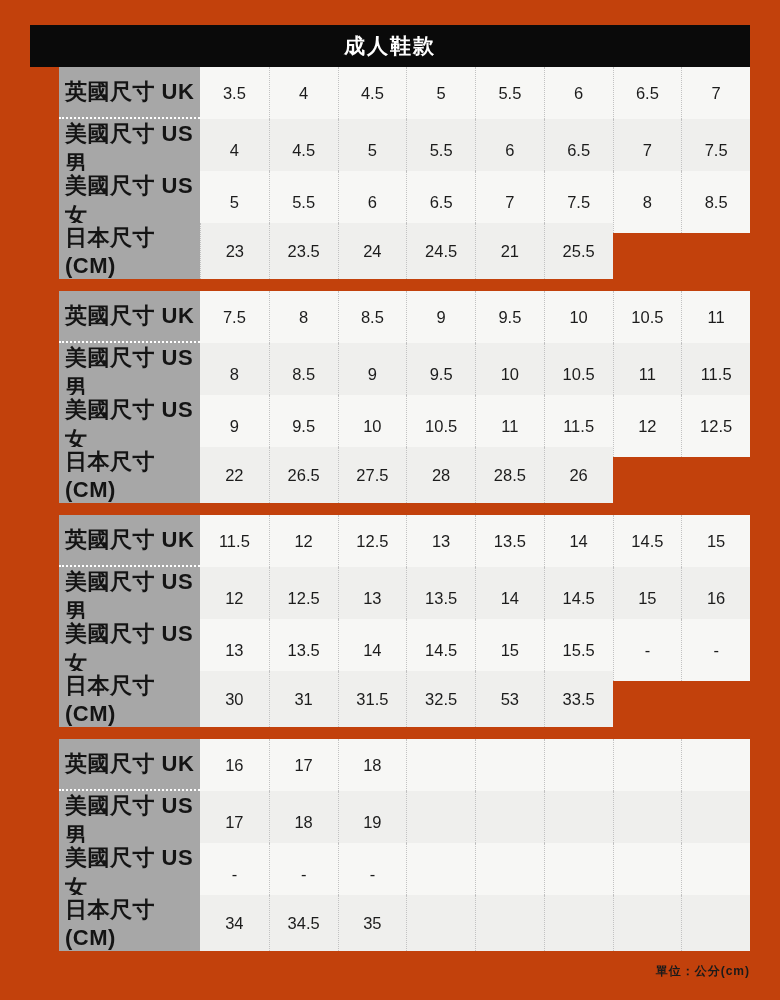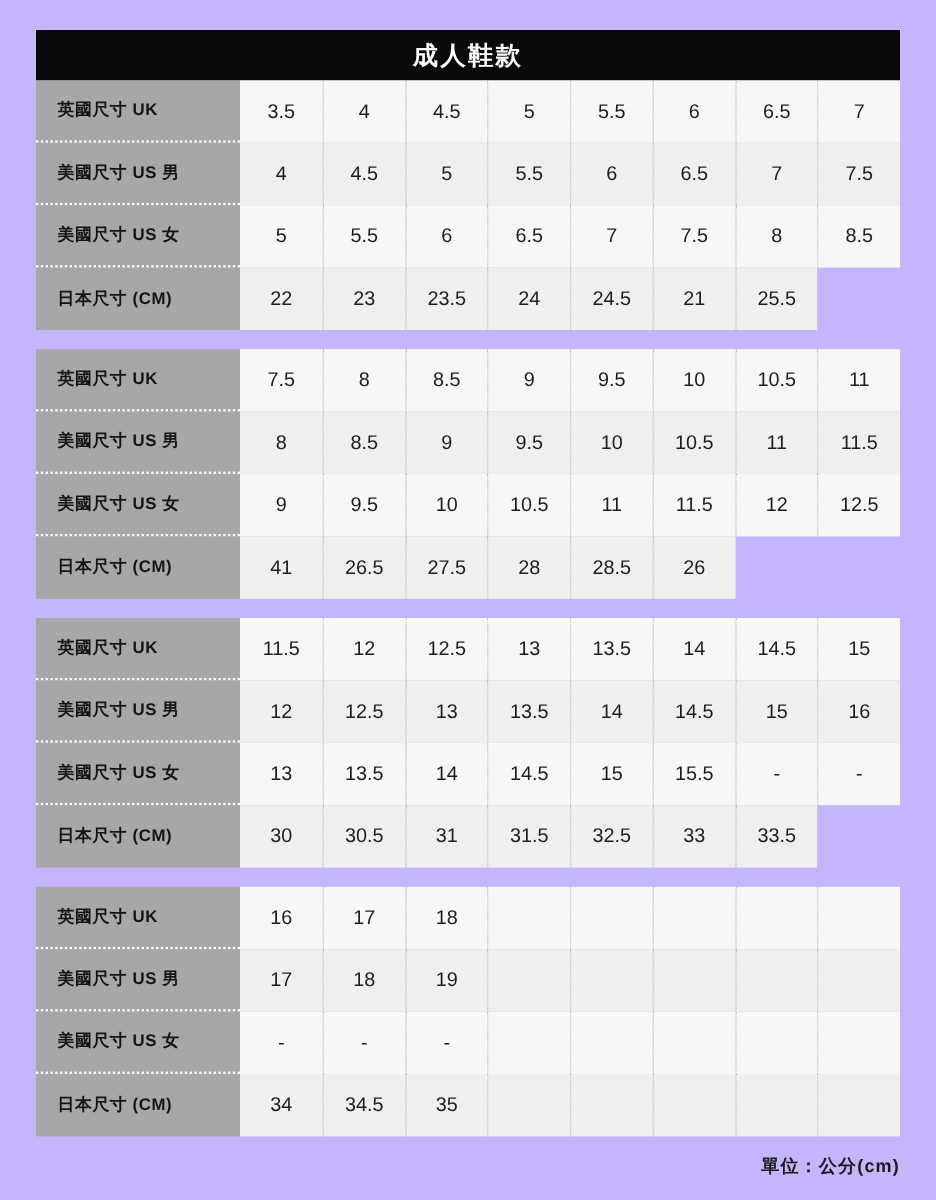--- a/index.html
+++ b/index.html
@@ -5,21 +5,21 @@
   html, body {
     margin: 0;
     padding: 0;
     background: #ffffff;
     font-family: "Liberation Sans", "DejaVu Sans", sans-serif;
   }
   .page {
     position: relative;
     width: 780px;
     height: 1000px;
-    background: #c4b5fd;
+    background: #c2410c;
     overflow: hidden;
   }
   .chart {
     position: absolute;
     left: 30px;
     top: 25px;
     width: 720px;
   }
   .chart-header {
     height: 42px;
@@ -39,45 +39,46 @@
   .row {
     display: grid;
     grid-template-columns: 170px repeat(8, 1fr);
     height: 52px;
   }
   .label-cell {
     background: #a7a7a7;
     color: #141414;
     display: flex;
     align-items: center;
-    padding-left: 18px;
-    font-size: 14px;
+    padding-left: 6px;
+    font-size: 22px;
     font-weight: 600;
     letter-spacing: 0.5px;
     box-sizing: border-box;
+    margin-left: 29px;
   }
   .row:not(:last-child) .label-cell {
     border-bottom: 2px dotted #ffffff;
   }
   .data-cell {
     display: flex;
     align-items: center;
     justify-content: center;
     font-size: 16.5px;
     font-weight: 500;
     color: #1c1c1c;
     box-sizing: border-box;
   }
   .row.light .data-cell { background: #f7f7f5; }
   .row.dark  .data-cell { background: #efefed; }
   .data-cell.divided { border-left: 1px dotted #c2c2c2; }
   .unit-note {
     margin-top: 10px;
     text-align: right;
-    font-size: 15px;
+    font-size: 12px;
     font-weight: bold;
     color: #1a1a1a;
     letter-spacing: 1px;
   }
 </style>
 </head>
 <body>
 
 <div class="page">
   <div class="chart">
@@ -115,21 +116,20 @@
             <div class="data-cell divided">5.5</div>
             <div class="data-cell divided">6</div>
             <div class="data-cell divided">6.5</div>
             <div class="data-cell divided">7</div>
             <div class="data-cell divided">7.5</div>
             <div class="data-cell divided">8</div>
             <div class="data-cell divided">8.5</div>
           </div>
           <div class="row dark">
             <div class="label-cell">日本尺寸 (CM)</div>
-            <div class="data-cell">22</div>
             <div class="data-cell divided">23</div>
             <div class="data-cell divided">23.5</div>
             <div class="data-cell divided">24</div>
             <div class="data-cell divided">24.5</div>
             <div class="data-cell divided">21</div>
             <div class="data-cell divided">25.5</div>
           </div>
         </div>
         <div class="block">
           <div class="row light">
@@ -160,21 +160,21 @@
             <div class="data-cell divided">9.5</div>
             <div class="data-cell divided">10</div>
             <div class="data-cell divided">10.5</div>
             <div class="data-cell divided">11</div>
             <div class="data-cell divided">11.5</div>
             <div class="data-cell divided">12</div>
             <div class="data-cell divided">12.5</div>
           </div>
           <div class="row dark">
             <div class="label-cell">日本尺寸 (CM)</div>
-            <div class="data-cell">41</div>
+            <div class="data-cell">22</div>
             <div class="data-cell divided">26.5</div>
             <div class="data-cell divided">27.5</div>
             <div class="data-cell divided">28</div>
             <div class="data-cell divided">28.5</div>
             <div class="data-cell divided">26</div>
           </div>
         </div>
         <div class="block">
           <div class="row light">
             <div class="label-cell">英國尺寸 UK</div>
@@ -205,25 +205,24 @@
             <div class="data-cell divided">14</div>
             <div class="data-cell divided">14.5</div>
             <div class="data-cell divided">15</div>
             <div class="data-cell divided">15.5</div>
             <div class="data-cell divided">-</div>
             <div class="data-cell divided">-</div>
           </div>
           <div class="row dark">
             <div class="label-cell">日本尺寸 (CM)</div>
             <div class="data-cell">30</div>
-            <div class="data-cell divided">30.5</div>
             <div class="data-cell divided">31</div>
             <div class="data-cell divided">31.5</div>
             <div class="data-cell divided">32.5</div>
-            <div class="data-cell divided">33</div>
+            <div class="data-cell divided">53</div>
             <div class="data-cell divided">33.5</div>
           </div>
         </div>
         <div class="block">
           <div class="row light">
             <div class="label-cell">英國尺寸 UK</div>
             <div class="data-cell">16</div>
             <div class="data-cell divided">17</div>
             <div class="data-cell divided">18</div>
             <div class="data-cell divided"></div>

